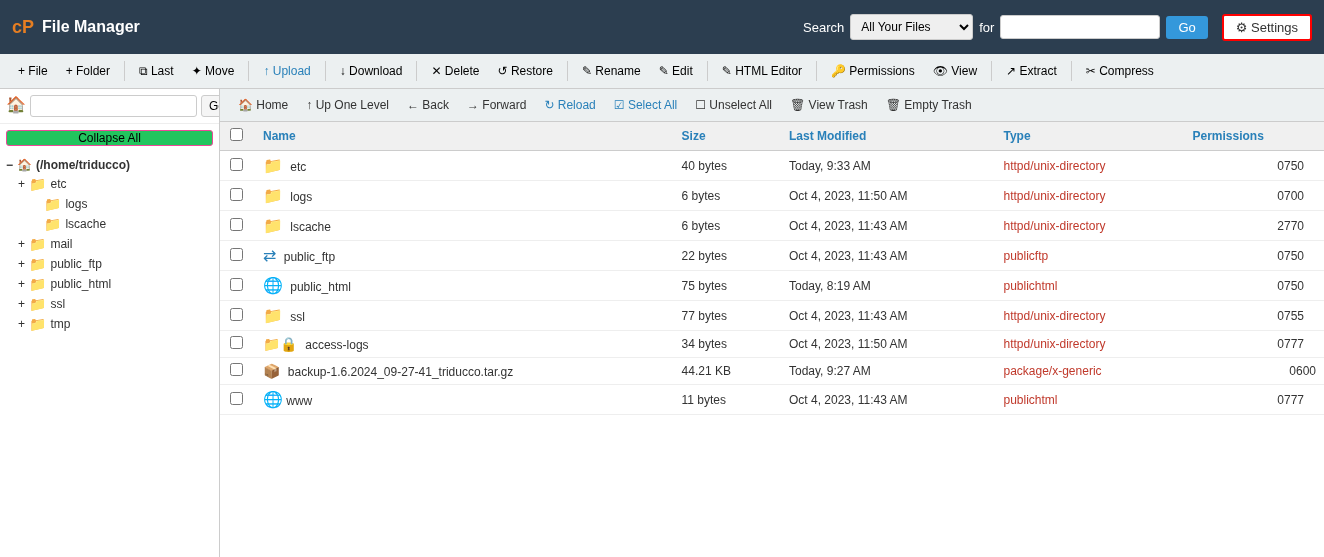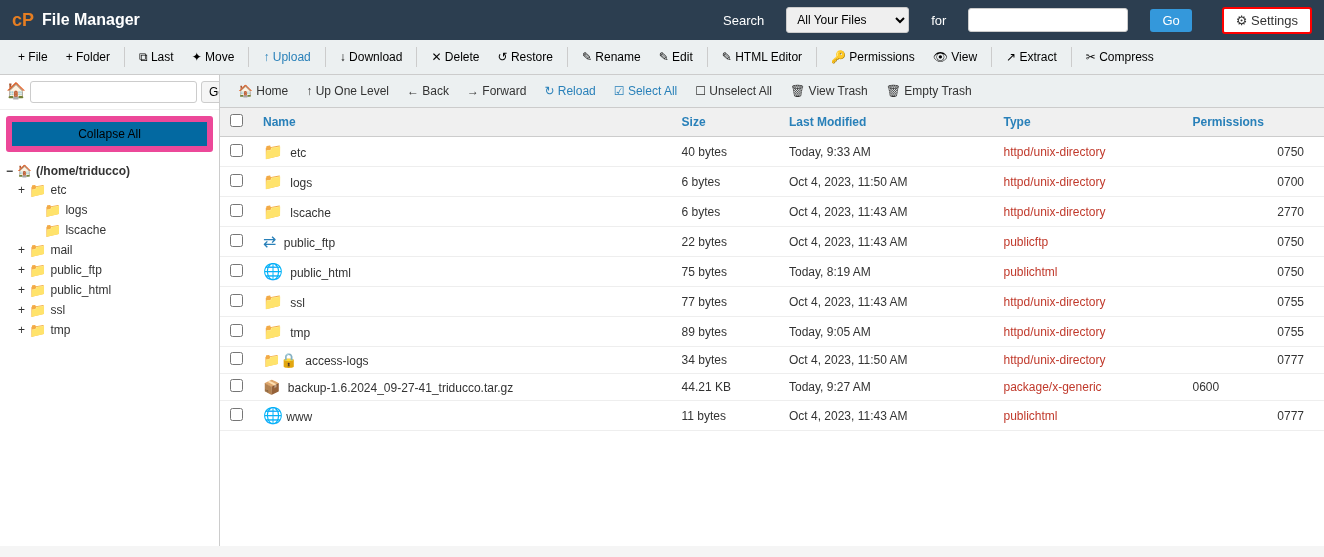--- a/index.html
+++ b/index.html
@@ -4,40 +4,40 @@
   <style>
     * { box-sizing: border-box; margin: 0; padding: 0; }
     body { font-family: Arial, sans-serif; font-size: 13px; background: #f5f5f5; color: #333; }
 
     
     .top-bar {
       background: #2c3e50;
       display: flex;
       align-items: center;
       padding: 0 12px;
-      height: 40px;
+      height: 54px;
       color: white;
     }
     .top-bar .logo {
       display: flex;
       align-items: center;
       gap: 8px;
       font-size: 16px;
       font-weight: bold;
       margin-right: auto;
     }
     .top-bar .logo .cp-icon {
       font-weight: bold;
       font-size: 18px;
       color: #e67e22;
     }
     .search-area {
       display: flex;
       align-items: center;
-      gap: 22px;
+      gap: 6px;
       color: white;
       font-size: 13px;
     }
     .search-area label { color: white; }
     .search-area select {
       padding: 4px 6px;
       border: 1px solid #ccc;
       border-radius: 3px;
       font-size: 12px;
     }
@@ -134,23 +134,22 @@
     .sidebar-search button {
       padding: 4px 8px;
       border: 1px solid #ccc;
       background: #f5f5f5;
       border-radius: 3px;
       cursor: pointer;
       font-size: 12px;
     }
     .collapse-all-btn {
       margin: 6px;
-      padding: 5px;
-      border: 6px solid #ec4899;
-      background: #0369a1;
+      border: 1px solid #ec4899;
+      background: #22c55e;
       border-radius: 3px;
       cursor: pointer;
       font-size: 12px;
       text-align: center;
     }
     .tree {
       overflow-y: auto;
       flex: 1;
       padding: 4px 0;
     }
@@ -438,53 +437,40 @@
     <td>77 bytes</td>
     <td>Oct 4, 2023, 11:43 AM</td>
     <td style="color:#c0392b;">httpd/unix-directory</td>
     <td style="text-align:right;padding-right:20px;">0755</td>
   </tr>
             <tr>
     <td class="checkbox-cell">
       <input type="checkbox" style="">
     </td>
     <td>
-      <span style="color:#e6a817;font-size:16px;">📁</span>
-      <span style="margin-left:4px;">tmp</span>
-    </td>
-    <td>89 bytes</td>
-    <td>Today, 9:05 AM</td>
-    <td style="color:#c0392b;">httpd/unix-directory</td>
-    <td style="text-align:right;padding-right:20px;">0755</td>
-  </tr>
-            <tr>
-    <td class="checkbox-cell">
-      <input type="checkbox" style="">
-    </td>
-    <td>
       <span style="color:#e6a817;font-size:14px;">📁🔒</span>
       <span style="margin-left:4px;">access-logs</span>
     </td>
     <td>34 bytes</td>
     <td>Oct 4, 2023, 11:50 AM</td>
     <td style="color:#c0392b;">httpd/unix-directory</td>
     <td style="text-align:right;padding-right:20px;">0777</td>
   </tr>
             <tr>
     <td class="checkbox-cell">
       <input type="checkbox" style="">
     </td>
     <td>
       <span style="color:#777;font-size:14px;">📦</span>
       <span style="margin-left:4px;">backup-1.6.2024_09-27-41_triducco.tar.gz</span>
     </td>
     <td>44.21 KB</td>
     <td>Today, 9:27 AM</td>
     <td style="color:#c0392b;">package/x-generic</td>
-    <td style="padding-right:32px;">0600</td>
+    <td style="text-align:right;padding-right:8px;">0600</td>
   </tr>
             <tr>
     <td class="checkbox-cell">
       <input type="checkbox" style="">
     </td>
     <td>
       <span style="color:#2980b9;font-size:16px;">🌐</span>
       <span style="">www</span>
     </td>
     <td>11 bytes</td>

